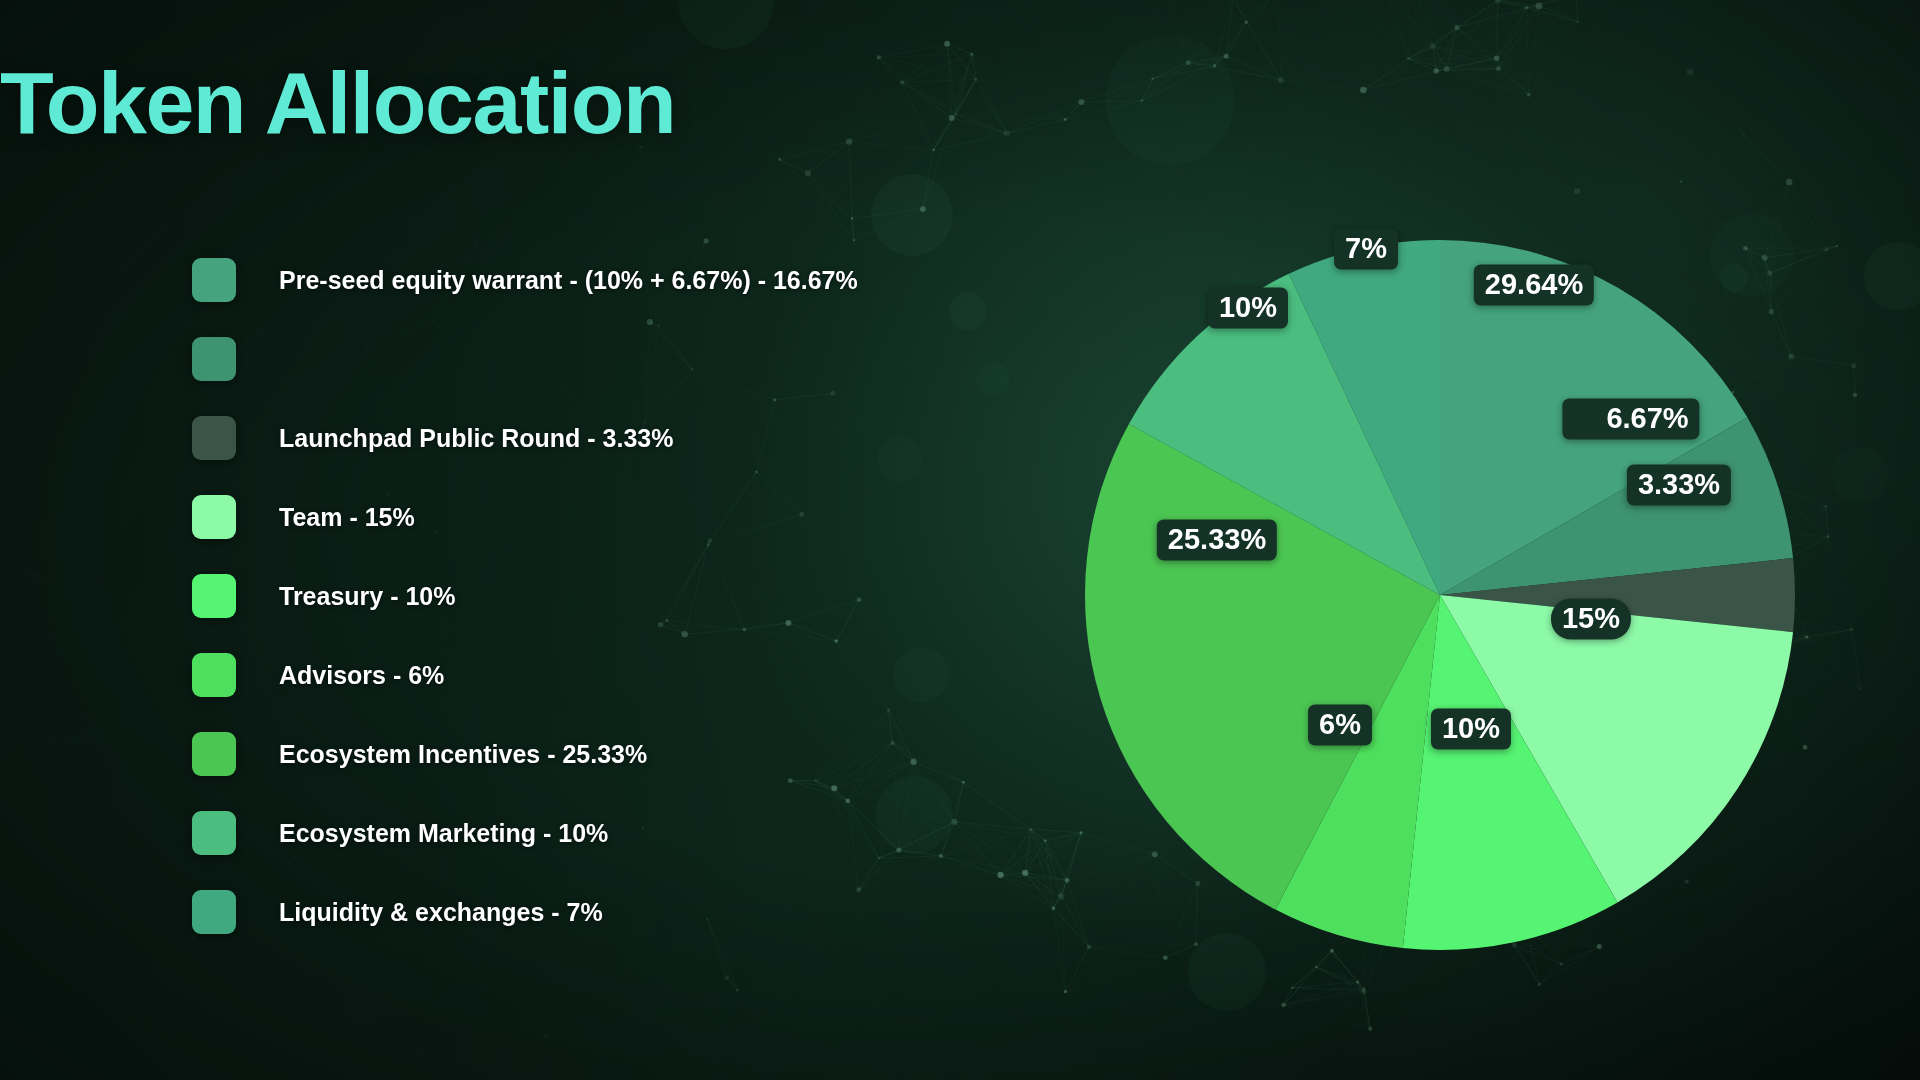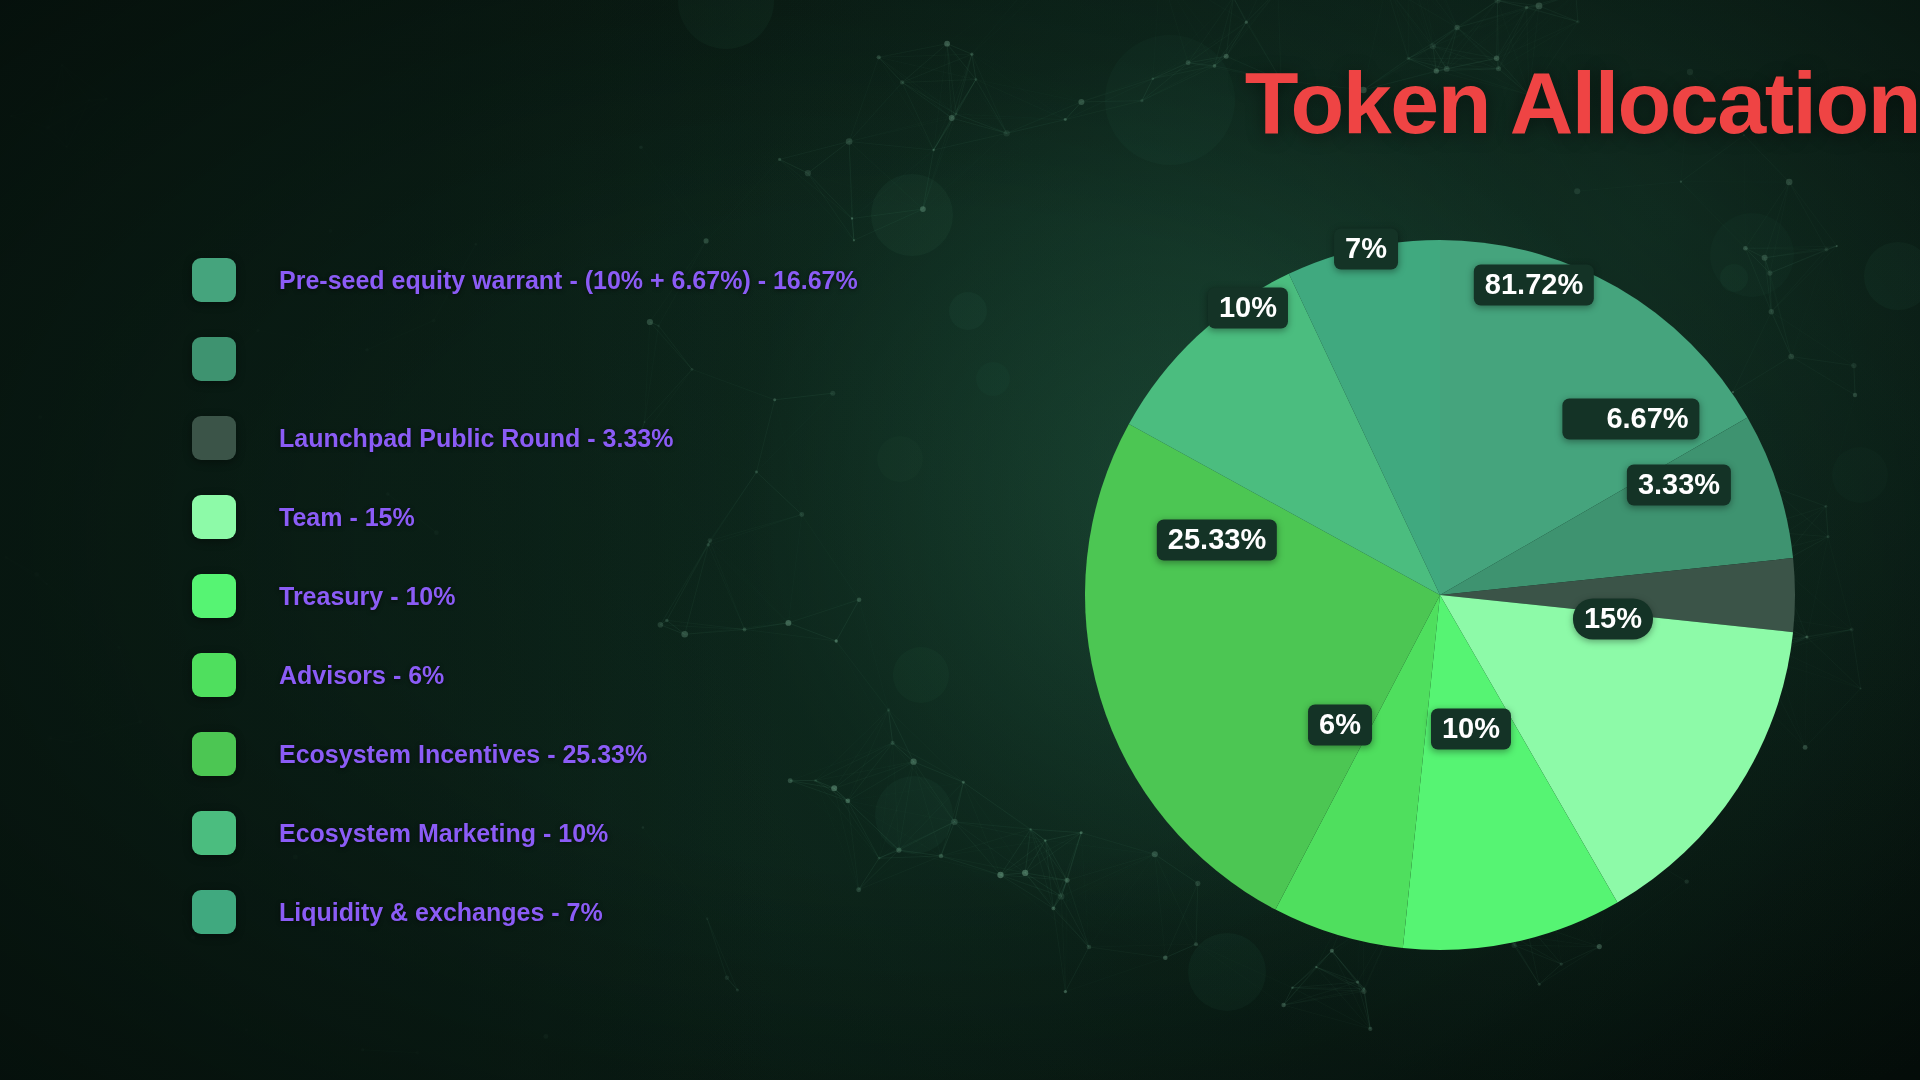--- a/index.html
+++ b/index.html
@@ -26,46 +26,46 @@
     background:radial-gradient(ellipse 70% 75% at 48% 50%, rgba(0,0,0,0) 40%, rgba(0,0,0,0.45) 100%);
   }
   .bg-leftwash {
     position:absolute; left:0; top:0; width:780px; height:100%;
     background:linear-gradient(90deg, rgba(9,28,20,0.92) 0%, rgba(9,28,20,0.72) 55%, rgba(9,28,20,0) 100%);
   }
 
   
   #title {
     position:absolute; left:0; top:52px; width:1920px;
-    text-align:right;
+    text-align:left;
     font-size:88px;
     font-weight:800;
     letter-spacing:-1.5px;
-    color:#ef4444;
+    color:#5eead4;
     text-shadow:0 2px 18px rgba(0,0,0,0.45);
   }
 
   
   #legend { position:absolute; left:192px; top:258px; }
   .legend-row {
     display:flex; align-items:center;
     height:44px;
     margin-bottom:35px;
   }
   .legend-swatch {
     width:44px; height:44px;
     border-radius:9px;
     flex:0 0 44px;
     box-shadow:0 2px 8px rgba(0,0,0,0.40);
   }
   .legend-label {
     margin-left:43px;
     font-size:25px;
     font-weight:700;
-    color:#8b5cf6;
+    color:#ffffff;
     white-space:nowrap;
     text-shadow:0 1px 4px rgba(0,0,0,0.55);
   }
 
   
   #pie-wrap { position:absolute; left:1040px; top:195px; width:800px; height:800px; }
   #pie-svg { display:block; width:800px; height:800px; overflow:visible; }
   .pie-slice { stroke:none; }
 
   .pct-badge {
@@ -1108,22 +1108,22 @@
       <path class="pie-slice" d="M 400 400 L 400.00 45.00 A 355 355 0 0 1 707.48 222.56 Z" fill="#45a47d"></path>
       <path class="pie-slice" d="M 400 400 L 707.48 222.56 A 355 355 0 0 1 753.07 363.04 Z" fill="#3e9370"></path>
       <path class="pie-slice" d="M 400 400 L 753.07 363.04 A 355 355 0 0 1 753.05 437.18 Z" fill="#3b5448"></path>
       <path class="pie-slice" d="M 400 400 L 753.05 437.18 A 355 355 0 0 1 577.44 707.48 Z" fill="#8dfaa8"></path>
       <path class="pie-slice" d="M 400 400 L 577.44 707.48 A 355 355 0 0 1 362.82 753.05 Z" fill="#56f473"></path>
       <path class="pie-slice" d="M 400 400 L 362.82 753.05 A 355 355 0 0 1 235.46 714.57 Z" fill="#4fdf5e"></path>
       <path class="pie-slice" d="M 400 400 L 235.46 714.57 A 355 355 0 0 1 88.91 228.98 Z" fill="#4cc653"></path>
       <path class="pie-slice" d="M 400 400 L 88.91 228.98 A 355 355 0 0 1 248.85 78.79 Z" fill="#4bbd7f"></path>
       <path class="pie-slice" d="M 400 400 L 248.85 78.79 A 355 355 0 0 1 400.00 45.00 Z" fill="#40a97f"></path>
     </svg>
-<div class="pct-badge" style="left: 494px; top: 90px;">81.72%</div>
+<div class="pct-badge" style="left: 494px; top: 90px;">29.64%</div>
     <div class="pct-badge" style="left: 591px; top: 224px; padding-left: 44px;">6.67%</div>
     <div class="pct-badge" style="left: 603px; top: 290px; margin-left: 36px;">3.33%</div>
-    <div class="pct-badge" style="left: 573px; top: 424px; border-radius: 20px;">15%</div>
+    <div class="pct-badge" style="left: 551px; top: 424px; border-radius: 20px;">15%</div>
     <div class="pct-badge" style="left: 431px; top: 534px;">10%</div>
     <div class="pct-badge" style="left: 300px; top: 530px;">6%</div>
     <div class="pct-badge" style="left: 177px; top: 345px;">25.33%</div>
     <div class="pct-badge" style="left: 208px; top: 113px;">10%</div>
     <div class="pct-badge" style="left: 326px; top: 54px;">7%</div>
   </div>
 
 </body></html>

